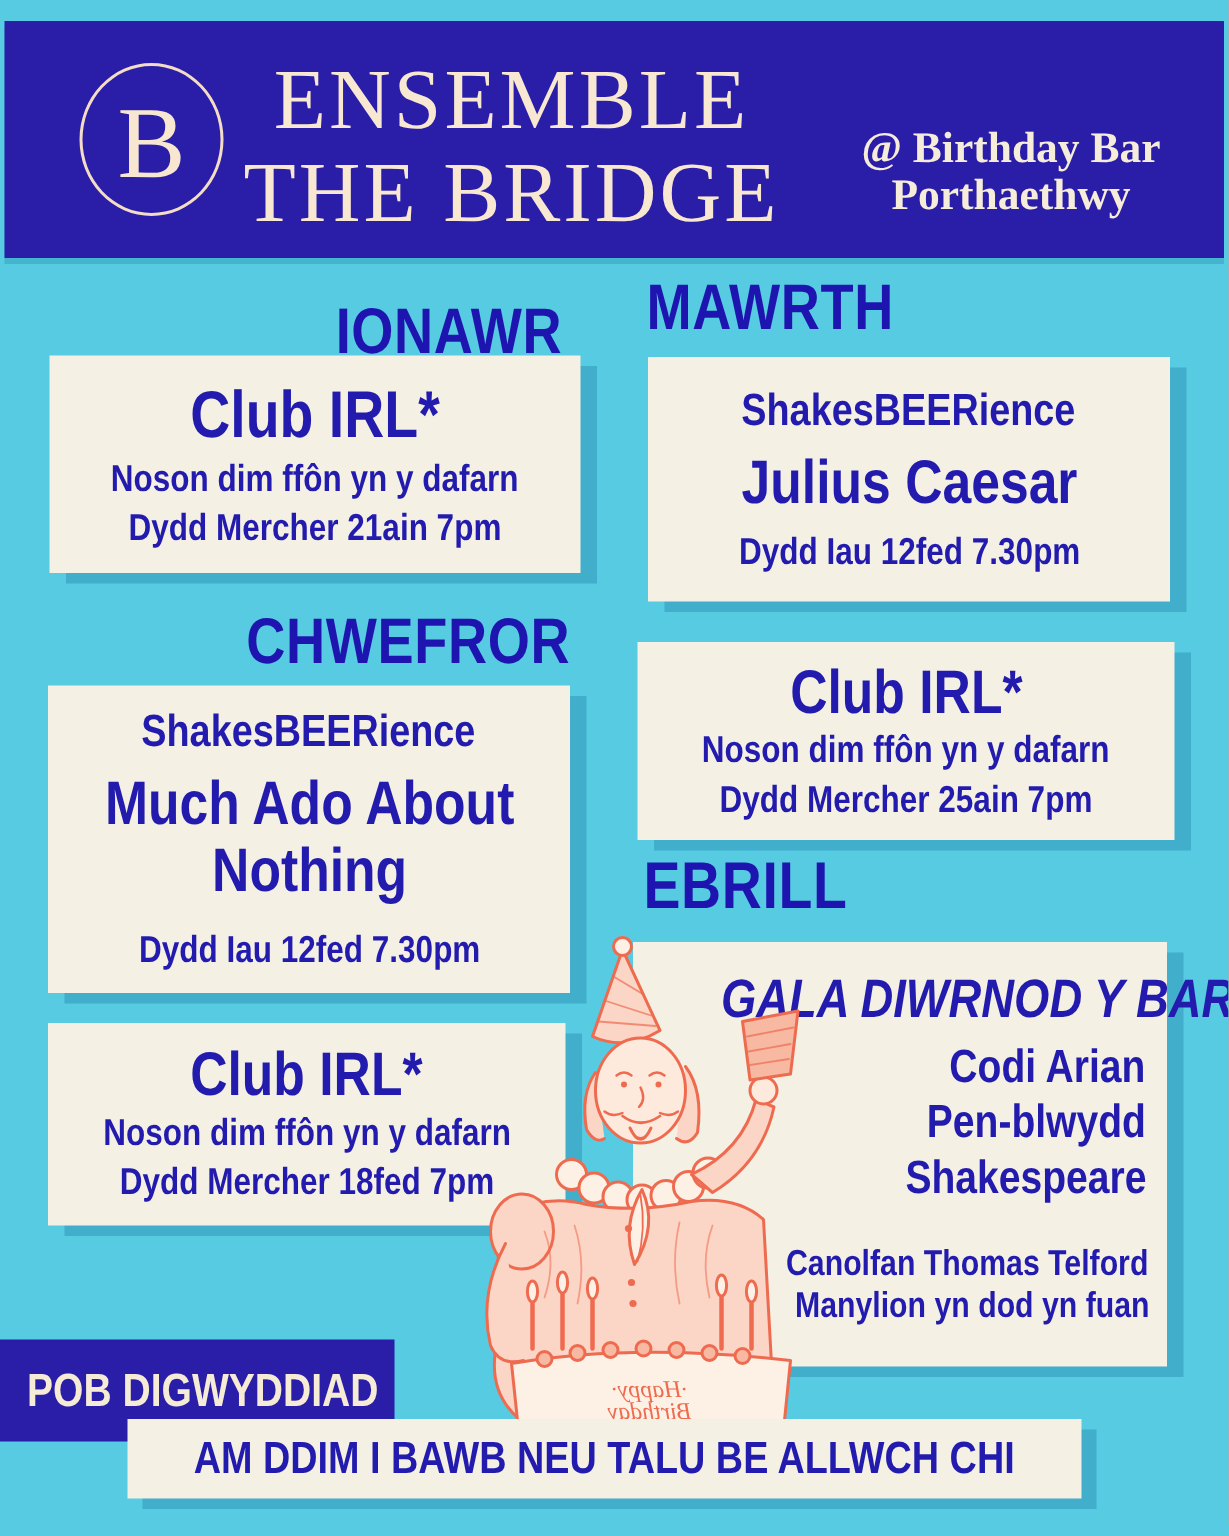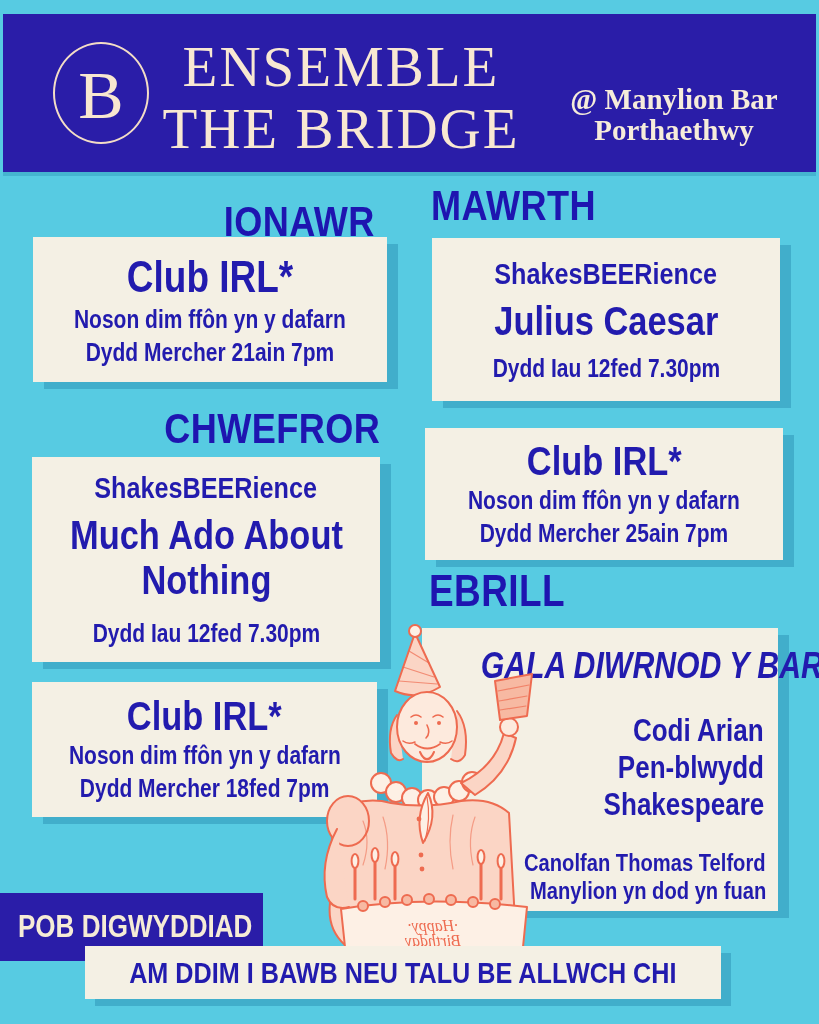--- a/index.html
+++ b/index.html
@@ -58,21 +58,21 @@
   #card-feb-shak {left:32px;  top:457px; width:348px; height:205px;}
   #card-feb-club {left:32px;  top:682px; width:345px; height:135px;}
   #card-mar-shak {left:432px; top:238px; width:348px; height:163px;}
   #card-mar-club {left:425px; top:428px; width:358px; height:132px;}
   #card-apr-gala {left:422px; top:628px; width:356px; height:283px;
                   display:block; box-sizing:border-box; padding-top:18px;}
   .mb6 {margin-bottom:6px;}
   .mt14{margin-top:14px;}
   .mt8 {margin-top:8px;}
   .gala-title  {text-align:left; padding-left:24px; font-size:36px; line-height:40px;font-style:italic;}
-  .gala-lines  {text-align:right; padding-right:14px; font-size:31px; line-height:37px; margin-top:26px;}
+  .gala-lines  {text-align:right; padding-right:14px; font-size:31px; line-height:37px; margin-top:6px;}
   .gala-details{text-align:right; padding-right:12px; font-size:24px; line-height:28px; margin-top:26px;}
   
   .shakes{position:absolute; left:303px; top:610px; width:240px; height:338px; z-index:5;}
   
   .badge{
     position:absolute; left:0; top:893px; width:263px; height:68px; background:#2a1da8;
     color:#f6ecd6; display:flex; align-items:center; padding-left:18px; box-sizing:border-box;
     font-size:31px; font-weight:bold; z-index:6;
   }
   .banner{
@@ -88,21 +88,21 @@
 
   <div class="header">
     <div class="logo">
       <span>B</span>
     </div>
     <div class="title">
       <div>ENSEMBLE</div>
       <div>THE BRIDGE</div>
     </div>
     <div class="venue">
-      <div>@ Manylion Bar</div>
+      <div>@ Birthday Bar</div>
       <div>Porthaethwy</div>
     </div>
   </div>
 
   <div class="month" id="month-jan"><span class="cx-r">IONAWR</span></div>
   <div class="month" id="month-feb"><span class="cx-r">CHWEFROR</span></div>
   <div class="month" id="month-mar"><span class="cx-l">MAWRTH</span></div>
   <div class="month" id="month-apr"><span class="cx-l">EBRILL</span></div>
 
   <div class="card" id="card-jan-club">

